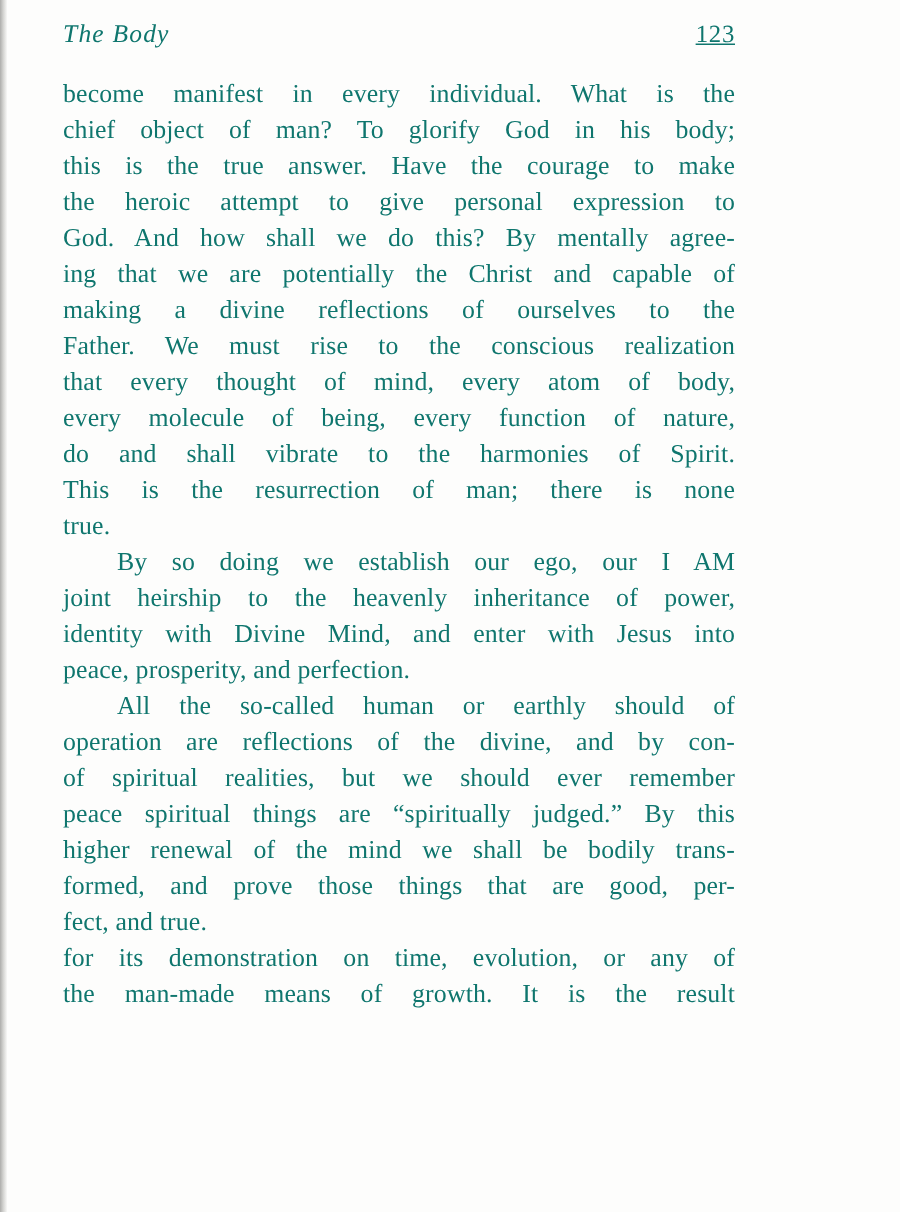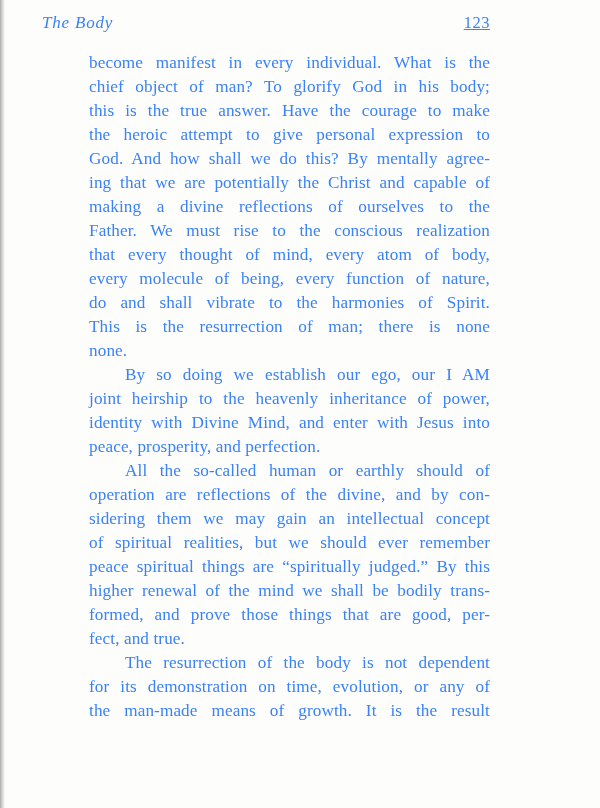--- a/index.html
+++ b/index.html
@@ -6,21 +6,21 @@
     margin: 0;
     padding: 0;
     background: #ffffff;
   }
   .page {
     position: relative;
     width: 600px;
     height: 808px;
     background: #fdfdfc;
     font-family: "Liberation Serif", "DejaVu Serif", serif;
-    color: #3b82f6;
+    color: #0f766e;
     overflow: hidden;
   }
   
   .scan-edge-left {
     position: absolute;
     left: 0; top: 0; bottom: 0;
     width: 5px;
     background: linear-gradient(90deg, #9f9f9d 0px, #c9c9c6 2px, rgba(255,255,255,0) 5px);
     opacity: 0.85;
     pointer-events: none;
@@ -50,21 +50,20 @@
     left: 42px;
     width: 448px;
     font-size: 17.2px;
     line-height: 24px;
     letter-spacing: 0.1px;
   }
   .line {
     text-align: justify;
     text-align-last: justify;
     white-space: normal;
-    margin-left: 47px;
   }
   .line.last {
     text-align-last: left;
   }
   .line.indent {
     text-indent: 36px;
   }
 </style>
 </head>
 <body>
@@ -83,30 +82,28 @@
       <div class="line">this is the true answer. Have the courage to make</div>
       <div class="line">the heroic attempt to give personal expression to</div>
       <div class="line">God. And how shall we do this? By mentally agree-</div>
       <div class="line">ing that we are potentially the Christ and capable of</div>
       <div class="line">making a divine reflections of ourselves to the</div>
       <div class="line">Father. We must rise to the conscious realization</div>
       <div class="line">that every thought of mind, every atom of body,</div>
       <div class="line">every molecule of being, every function of nature,</div>
       <div class="line">do and shall vibrate to the harmonies of Spirit.</div>
       <div class="line">This is the resurrection of man; there is none</div>
-      <div class="line last">none.</div>
+      <div class="line last">true.</div>
       <div class="line indent">By so doing we establish our ego, our I AM</div>
       <div class="line">joint heirship to the heavenly inheritance of power,</div>
       <div class="line">identity with Divine Mind, and enter with Jesus into</div>
       <div class="line last">peace, prosperity, and perfection.</div>
       <div class="line indent">All the so-called human or earthly should of</div>
       <div class="line">operation are reflections of the divine, and by con-</div>
-      <div class="line">sidering them we may gain an intellectual concept</div>
       <div class="line">of spiritual realities, but we should ever remember</div>
       <div class="line">peace spiritual things are “spiritually judged.” By this</div>
       <div class="line">higher renewal of the mind we shall be bodily trans-</div>
       <div class="line">formed, and prove those things that are good, per-</div>
       <div class="line last">fect, and true.</div>
-      <div class="line indent">The resurrection of the body is not dependent</div>
       <div class="line">for its demonstration on time, evolution, or any of</div>
       <div class="line">the man-made means of growth. It is the result</div>
     </div>
 </div>
 
 </body></html>

